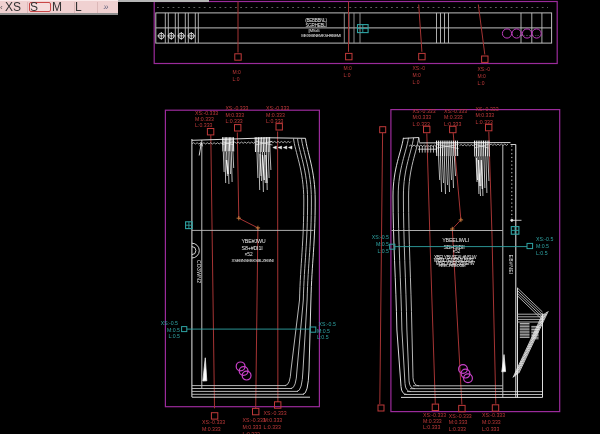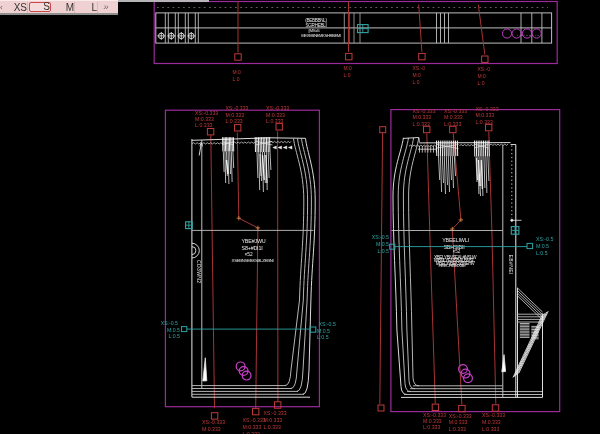--- a/index.html
+++ b/index.html
@@ -1,17 +1,17 @@
 <!DOCTYPE html>
 <html><head><meta charset="utf-8"><style>
 html,body{margin:0;padding:0;background:#000;width:600px;height:434px;overflow:hidden}
 #wrap{position:relative;width:600px;height:434px;font-family:"Liberation Sans",sans-serif}
 svg{position:absolute;left:0;top:0}
 #tb{position:absolute;left:0;top:0;width:118px;height:12px;background:#F0D1D1;border-top:1px solid #FAEAEA;border-bottom:2px solid #8F8F8F;display:flex;align-items:center;z-index:5}
-#tb .btn{flex:0 0 auto;width:22px;height:11px;line-height:11px;text-align:right;font-size:10px;color:#333;border-right:1px solid #dcb8b8}
+#tb .btn{flex:0 0 auto;width:22px;height:11px;line-height:11px;text-align:left;font-size:12px;color:#333;border-right:1px solid #dcb8b8}
 #tb .btn.sel{border:1px solid #C94747;background:#F5DCDC;width:20px;height:8px;line-height:8px;border-radius:2px;margin:0 1px}
 #tb .chev{width:5px;font-size:8px;color:#555;line-height:11px}
 #tb .chev2{width:15px;font-size:9px;color:#666680;line-height:11px;text-align:center;font-style:italic;letter-spacing:-1px}
 #tbedge{position:absolute;left:117px;top:0;width:92px;height:2px;background:#b5b5b5;z-index:4}
 </style></head><body>
 <div id="wrap">
 <svg width="600" height="434" viewBox="0 0 600 434" font-family="Liberation Sans, sans-serif">
       <rect width="600" height="434" fill="#000000"></rect>
       <rect x="154.2" y="1.5" width="403" height="62" fill="none" stroke="#9B2B9B" stroke-width="1.2"></rect>
       <line x1="157" y1="7.5" x2="548" y2="7.5" stroke="#777777" stroke-width="0.8" stroke-dasharray="1.8,3.4"></line>

